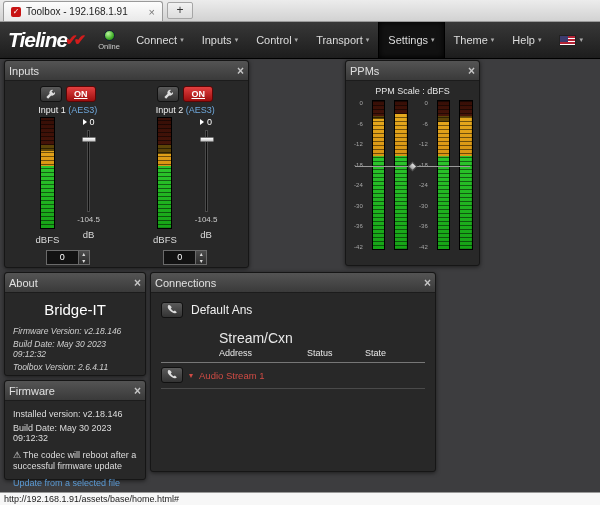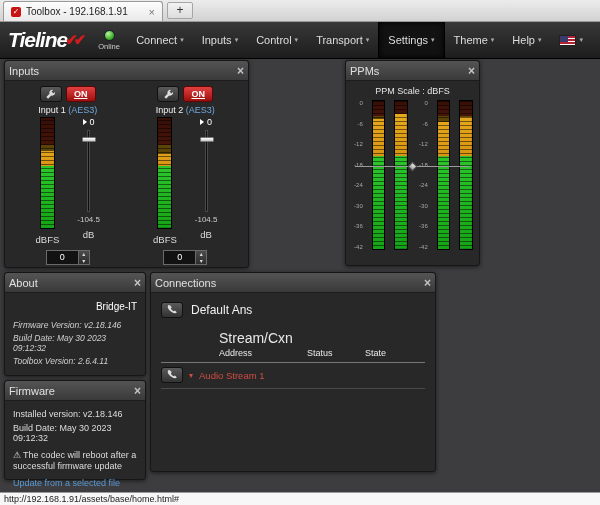--- a/index.html
+++ b/index.html
@@ -65,21 +65,21 @@
   .ppms-body { position:relative; padding:5px 6px 0; }
   .ppm-title { text-align:center; font-size:9px; color:#e5e5e5; margin-bottom:4px; }
   .ppm-row { display:flex; justify-content:center; gap:9px; height:150px; }
   .ticks { display:flex; flex-direction:column; justify-content:space-between; height:150px; width:13px; text-align:right; }
   .ticks span { font-size:6px; color:#a8a8a8; line-height:6px; }
   .ppm-slider { position:absolute; left:9px; right:9px; top:85px; border-top:1px solid #9a9a9a; }
   .diamond { width:7px; height:7px; background:linear-gradient(#e8e8e8,#9f9f9f); border:1px solid #555; transform:rotate(45deg); margin:-4px auto 0; }
 
   
   .about-body { padding:5px 8px; }
-  .device-name { text-align:right; font-size:10px; color:#fff; margin:3px 0 8px; }
+  .device-name { text-align:center; font-size:15px; color:#fff; margin:3px 0 8px; }
   .about-line { font-size:8.5px; font-style:italic; color:#cfcfcf; margin:3px 0; }
 
   
   .fw-body { padding:6px 8px; }
   .fw-line { font-size:9px; color:#ddd; margin:2px 0 4px; }
   .fw-warning { font-size:9px; color:#ddd; margin:7px 0 5px; line-height:1.25; }
   .warn-ico { color:#e0e0e0; margin-right:2px; }
   .fw-link { display:block; font-size:9px; color:#5b9bd5; margin:3px 0; text-decoration:none; }
 
   

